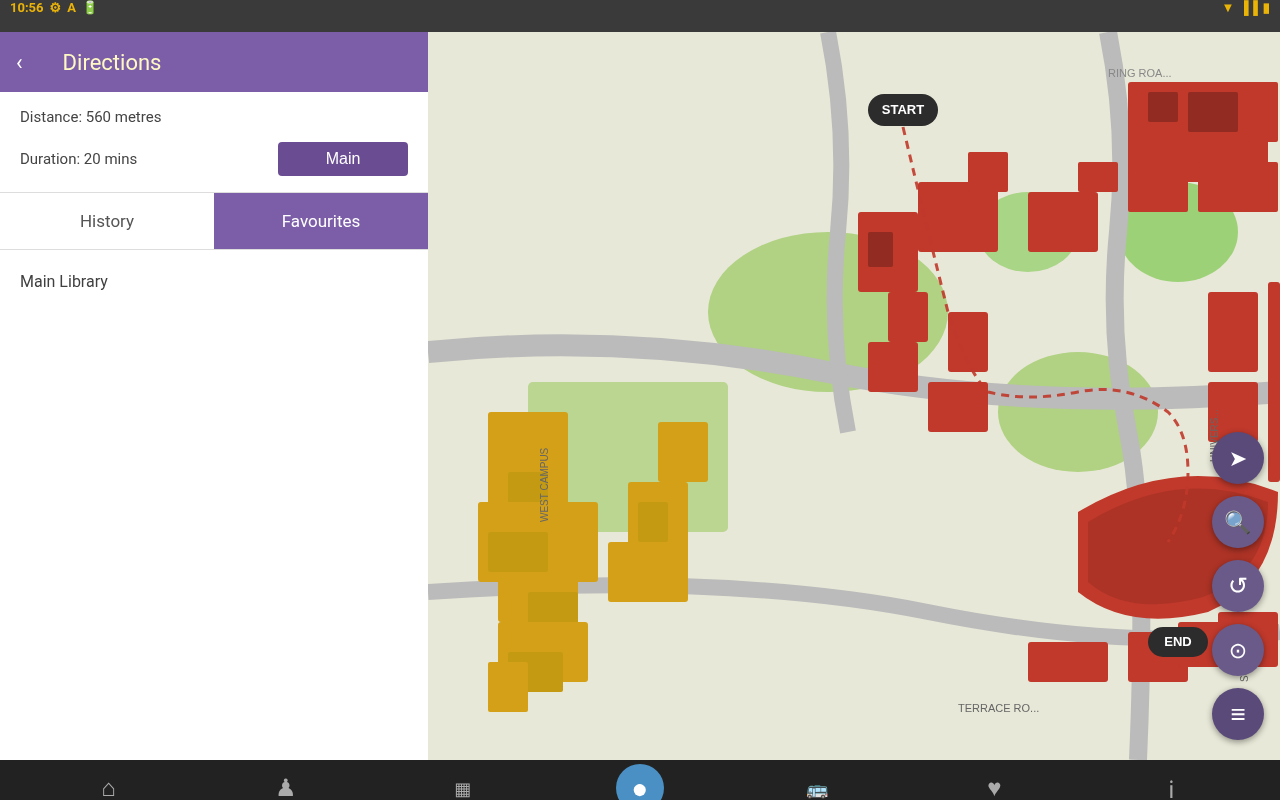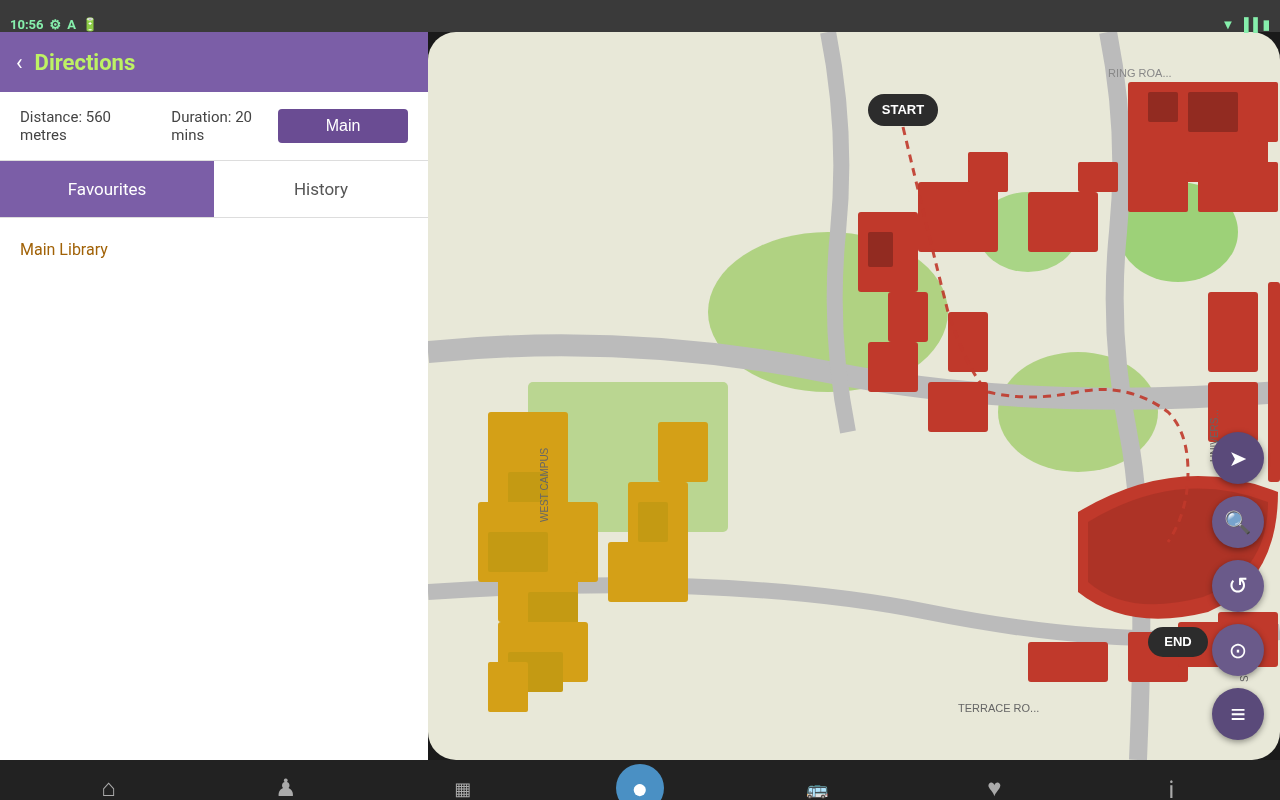--- a/index.html
+++ b/index.html
@@ -4,24 +4,24 @@
   <style>
     * { margin: 0; padding: 0; box-sizing: border-box; }
     body { width: 1280px; height: 800px; overflow: hidden; font-family: 'Roboto', Arial, sans-serif; background: #1a1a1a; }
 
     
     .status-bar {
       width: 1280px;
       height: 32px;
       background: #3a3a3a;
       display: flex;
-      align-items: flex-end;
+      align-items: flex-start;
       justify-content: space-between;
       padding: 0 10px;
-      color: #86efac;
+      color: #eab308;
       font-size: 13px;
       font-weight: bold;
       z-index: 100;
       position: relative;
     }
     .status-left { display: flex; align-items: center; gap: 6px; }
     .status-right { display: flex; align-items: center; gap: 5px; }
 
     
     .main-container {
@@ -51,28 +51,29 @@
       gap: 12px;
       color: white;
     }
     .back-arrow {
       font-size: 22px;
       color: white;
       cursor: pointer;
     }
     .header-title {
       font-size: 22px;
-      font-weight: 700;
-      color: #bef264;
+      font-weight: 400;
+      color: #fef9c3;
+      margin-left: 28px;
     }
 
     .info-section {
       padding: 16px 20px;
       display: flex;
-      flex-direction: row;
+      flex-direction: column;
       gap: 16px;
       border-bottom: 1px solid #ddd;
     }
     .info-row {
       display: flex;
       align-items: center;
       justify-content: space-between;
     }
     .info-label {
       font-size: 15px;
@@ -109,31 +110,30 @@
       background: #7b5ea7;
       color: white;
     }
 
     .history-section {
       padding: 16px 20px;
       flex: 1;
     }
     .history-item {
       font-size: 16px;
-      color: #a16207;
+      color: #404040;
       padding: 6px 0;
     }
 
     
     .map-area {
       flex: 1;
       height: 728px;
       position: relative;
       overflow: hidden;
-      border-radius: 28px;
     }
 
     
     .map-svg {
       width: 100%;
       height: 100%;
     }
 
     
     .map-controls {
@@ -215,25 +215,25 @@
       <div class="info-row">
         <span class="info-label">Distance: 560 metres</span>
       </div>
       <div class="info-row">
         <span class="info-label">Duration: 20 mins</span>
         <button class="btn-purple">Main</button>
       </div>
     </div>
 
     <div class="tabs-section">
+      <div class="tab">
+        <span>History</span>
+      </div>
       <div class="tab active">
         <span>Favourites</span>
-      </div>
-      <div class="tab">
-        <span>History</span>
       </div>
     </div>
 
     <div class="history-section">
       <div class="history-item">Main Library</div>
     </div>
 
   </div>
 
   <div class="map-area">

